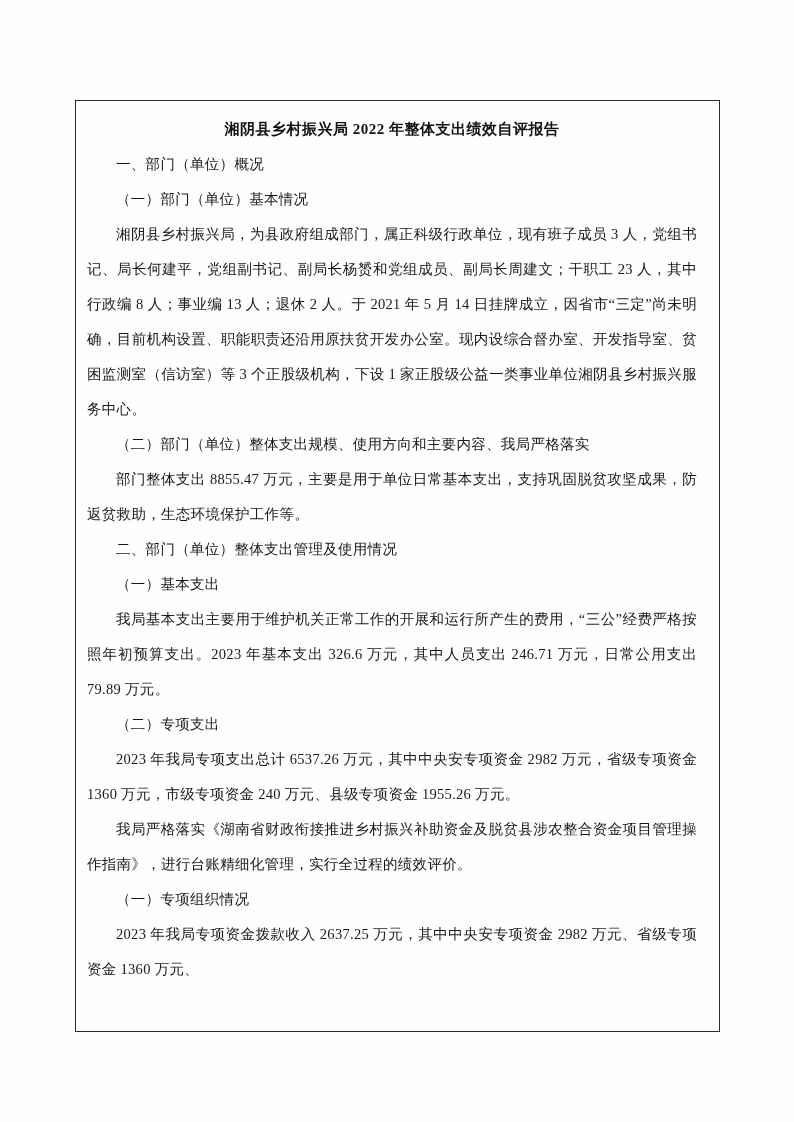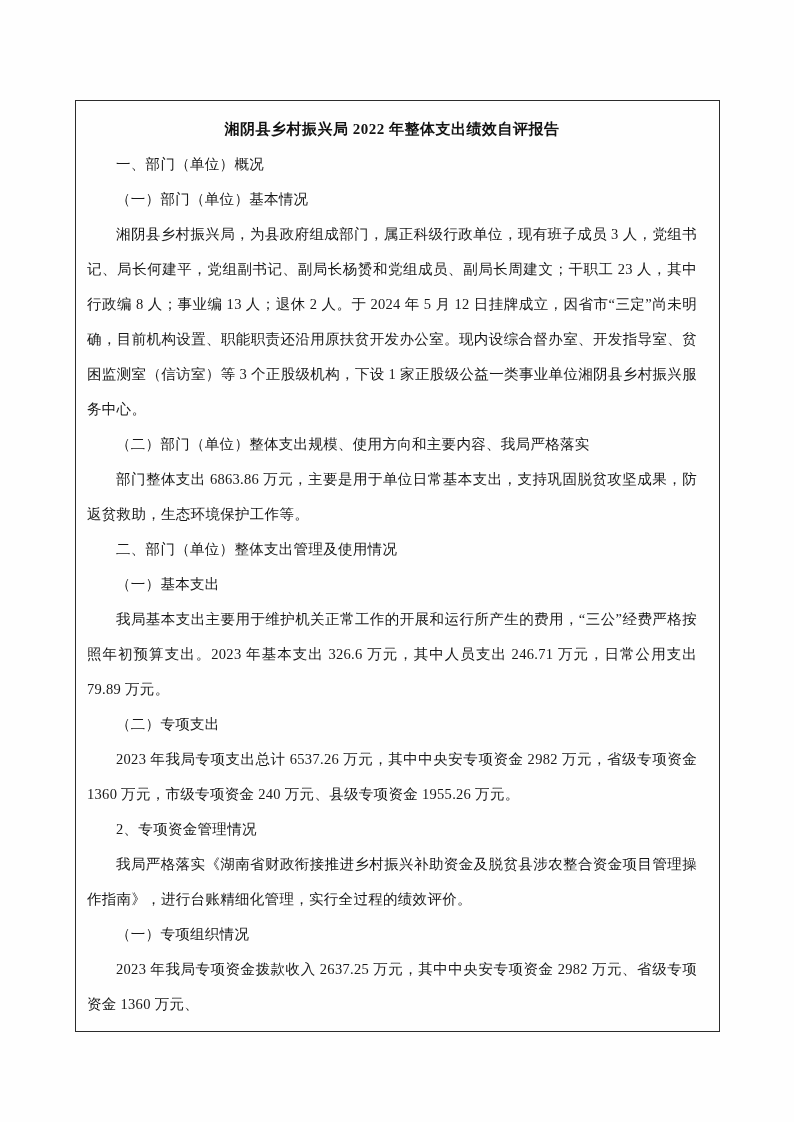--- a/index.html
+++ b/index.html
@@ -45,26 +45,25 @@
   }
 </style>
 </head>
 <body>
 
 <div class="page">
   <div class="content-box">
     <h1 class="doc-title">湘阴县乡村振兴局 2022 年整体支出绩效自评报告</h1>
     <p class="para">一、部门（单位）概况</p>
     <p class="para">（一）部门（单位）基本情况</p>
-    <p class="para">湘阴县乡村振兴局，为县政府组成部门，属正科级行政单位，现有班子成员 3 人，党组书记、局长何建平，党组副书记、副局长杨赟和党组成员、副局长周建文；干职工 23 人，其中行政编 8 人；事业编 13 人；退休 2 人。于 2024 年 5 月 12 日挂牌成立，因省市“三定”尚未明确，目前机构设置、职能职责还沿用原扶贫开发办公室。现内设综合督办室、开发指导室、贫困监测室（信访室）等 3 个正股级机构，下设 1 家正股级公益一类事业单位湘阴县乡村振兴服务中心。</p>
+    <p class="para">湘阴县乡村振兴局，为县政府组成部门，属正科级行政单位，现有班子成员 3 人，党组书记、局长何建平，党组副书记、副局长杨赟和党组成员、副局长周建文；干职工 23 人，其中行政编 8 人；事业编 13 人；退休 2 人。于 2021 年 5 月 14 日挂牌成立，因省市“三定”尚未明确，目前机构设置、职能职责还沿用原扶贫开发办公室。现内设综合督办室、开发指导室、贫困监测室（信访室）等 3 个正股级机构，下设 1 家正股级公益一类事业单位湘阴县乡村振兴服务中心。</p>
     <p class="para">（二）部门（单位）整体支出规模、使用方向和主要内容、我局严格落实</p>
-    <p class="para">部门整体支出 6863.86 万元，主要是用于单位日常基本支出，支持巩固脱贫攻坚成果，防返贫救助，生态环境保护工作等。</p>
+    <p class="para">部门整体支出 8855.47 万元，主要是用于单位日常基本支出，支持巩固脱贫攻坚成果，防返贫救助，生态环境保护工作等。</p>
     <p class="para">二、部门（单位）整体支出管理及使用情况</p>
     <p class="para">（一）基本支出</p>
     <p class="para">我局基本支出主要用于维护机关正常工作的开展和运行所产生的费用，“三公”经费严格按照年初预算支出。2023 年基本支出 326.6 万元，其中人员支出 246.71 万元，日常公用支出 79.89 万元。</p>
     <p class="para">（二）专项支出</p>
     <p class="para">2023 年我局专项支出总计 6537.26 万元，其中中央安专项资金 2982 万元，省级专项资金 1360 万元，市级专项资金 240 万元、县级专项资金 1955.26 万元。</p>
-    <p class="para">2、专项资金管理情况</p>
     <p class="para">我局严格落实《湖南省财政衔接推进乡村振兴补助资金及脱贫县涉农整合资金项目管理操作指南》，进行台账精细化管理，实行全过程的绩效评价。</p>
     <p class="para">（一）专项组织情况</p>
     <p class="para">2023 年我局专项资金拨款收入 2637.25 万元，其中中央安专项资金 2982 万元、省级专项资金 1360 万元、</p>
   </div>
 </div>
 
 </body></html>

